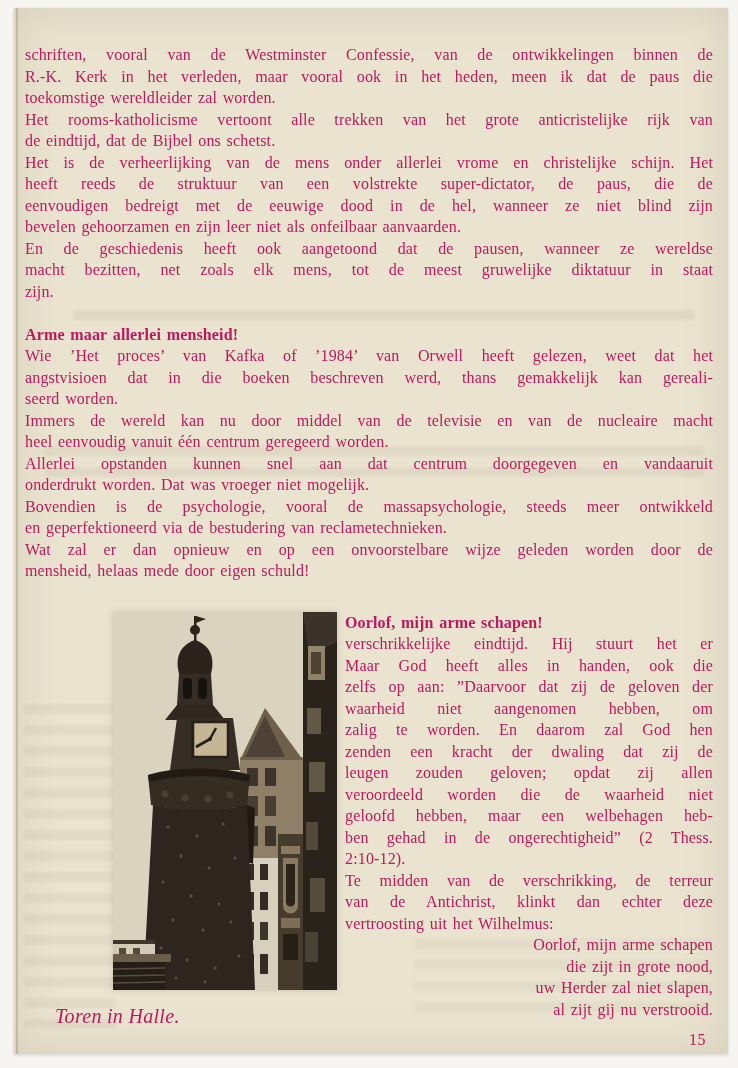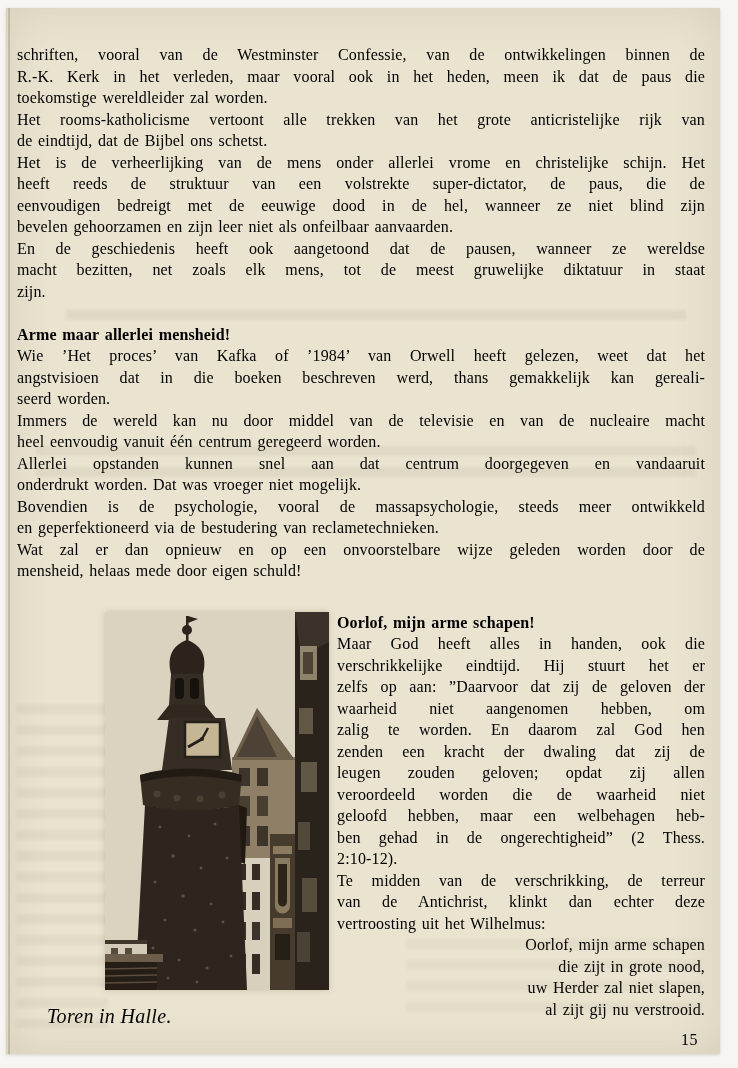--- a/index.html
+++ b/index.html
@@ -4,24 +4,24 @@
 <style>
   html, body { margin: 0; padding: 0; }
   body {
     width: 738px; height: 1068px;
     background: #f6f5f1;
     overflow: hidden;
     font-family: "Liberation Serif", serif;
   }
   .page {
     position: relative;
-    margin: 8px 10px 0 6px;
+    margin: 8px 10px 0 14px;
     width: 714px; height: 1046px;
     background: #e9e3d0;
-    color: #000000;
+    color: #be185d;
     box-shadow: inset 0 0 46px rgba(118,102,66,.16), 0 1px 3px rgba(0,0,0,.15);
   }
   .page::before { 
     content: ""; position: absolute; left: 2px; top: 0; bottom: 0; width: 2px;
     background: rgba(92,80,52,.22); filter: blur(.6px);
   }
   .content { padding: 36px 15px 0 11px; }
 
   .block-p { margin: 0; }
   .jline, .poemline, .block-h {
@@ -239,22 +239,22 @@
               <line x1="0" y1="371" x2="52" y2="370" stroke="#5a4c3a" stroke-width="1.5"></line>
             </g>
           </svg>
         </div>
         <div class="caption">Toren in Halle.</div>
       </div>
 
       <div class="right-col" id="right-blocks">
           <div class="block-h">Oorlof, mijn arme schapen!</div>
           <div class="block-p">
+            <div class="jline">verschrikkelijke eindtijd. Hij stuurt het er</div>
             <div class="jline">Maar God heeft alles in handen, ook die</div>
-            <div class="jline">verschrikkelijke eindtijd. Hij stuurt het er</div>
             <div class="jline">zelfs op aan: ”Daarvoor dat zij de geloven der</div>
             <div class="jline">waarheid niet aangenomen hebben, om</div>
             <div class="jline">zalig te worden. En daarom zal God hen</div>
             <div class="jline">zenden een kracht der dwaling dat zij de</div>
             <div class="jline">leugen zouden geloven; opdat zij allen</div>
             <div class="jline">veroordeeld worden die de waarheid niet</div>
             <div class="jline">geloofd hebben, maar een welbehagen heb-</div>
             <div class="jline">ben gehad in de ongerechtigheid” (2 Thess.</div>
             <div class="jline pl">2:10-12).</div>
           </div>

